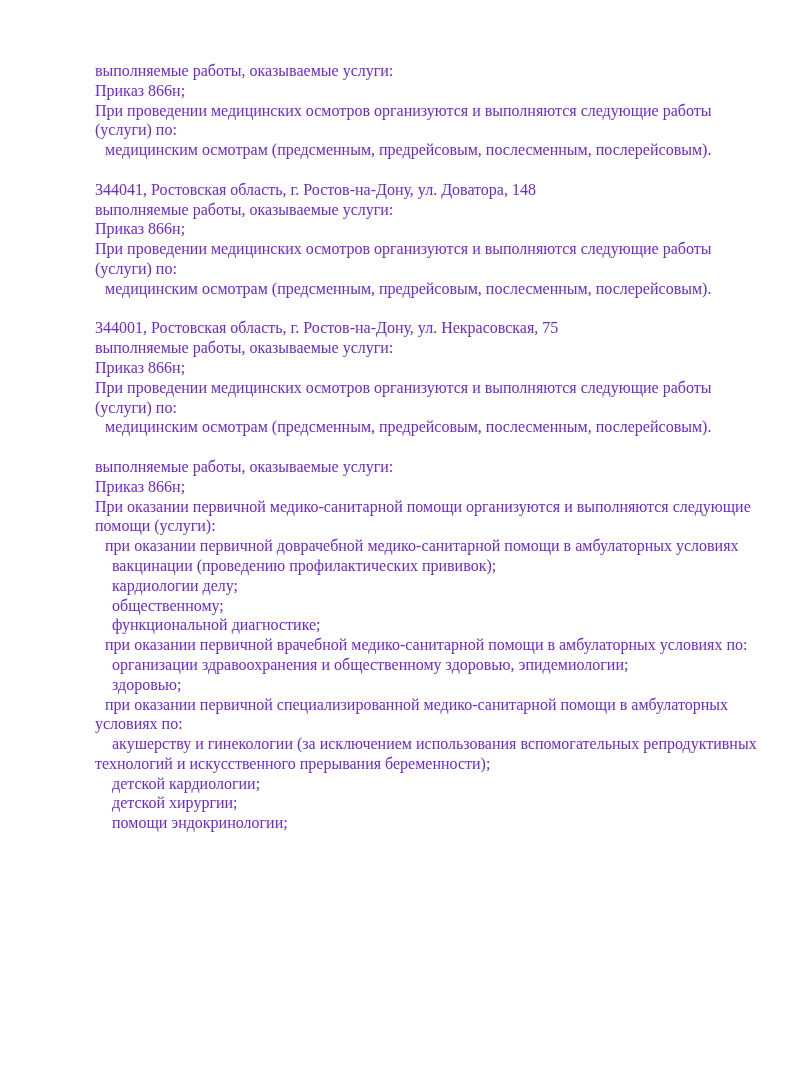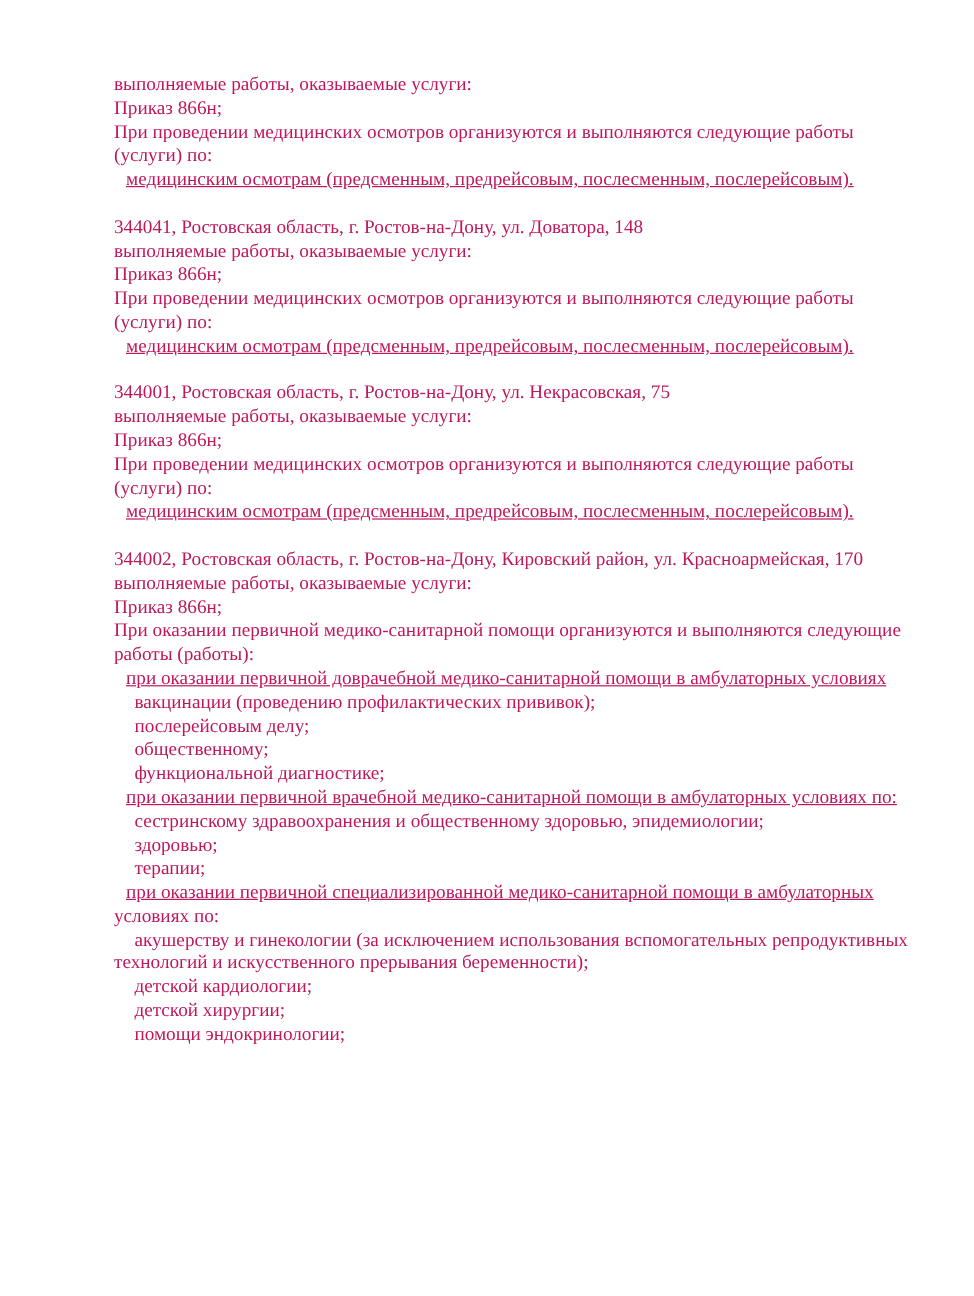--- a/index.html
+++ b/index.html
@@ -27,28 +27,28 @@
   .doc {
     width: 100%;
   }
   .block {
     margin: 0 0 19.8px 0;
   }
   .line {
     white-space: pre;
   }
   .i0 { padding-left: 0; }
-  .i1 { padding-left: 10px; text-decoration: underline; }
+  .i1 { padding-left: 10px; }
   .i2 { padding-left: 17px; }
 </style>
 </head>
 <body>
 
 <div class="page">
-  <div id="doc" class="doc" style="color: #be185d;">
+  <div id="doc" class="doc" style="color: #6d28d9;">
       <div class="block">
         <div class="line i0">выполняемые работы, оказываемые услуги:</div>
         <div class="line i0">Приказ 866н;</div>
         <div class="line i0">При проведении медицинских осмотров организуются и выполняются следующие работы</div>
         <div class="line i0">(услуги) по:</div>
         <div class="line i1">медицинским осмотрам (предсменным, предрейсовым, послесменным, послерейсовым).</div>
       </div>
       <div class="block">
         <div class="line i0">344041, Ростовская область, г. Ростов-на-Дону, ул. Доватора, 148</div>
         <div class="line i0">выполняемые работы, оказываемые услуги:</div>
@@ -59,34 +59,32 @@
       </div>
       <div class="block">
         <div class="line i0">344001, Ростовская область, г. Ростов-на-Дону, ул. Некрасовская, 75</div>
         <div class="line i0">выполняемые работы, оказываемые услуги:</div>
         <div class="line i0">Приказ 866н;</div>
         <div class="line i0">При проведении медицинских осмотров организуются и выполняются следующие работы</div>
         <div class="line i0">(услуги) по:</div>
         <div class="line i1">медицинским осмотрам (предсменным, предрейсовым, послесменным, послерейсовым).</div>
       </div>
       <div class="block">
-        <div class="line i0">344002, Ростовская область, г. Ростов-на-Дону, Кировский район, ул. Красноармейская, 170</div>
         <div class="line i0">выполняемые работы, оказываемые услуги:</div>
         <div class="line i0">Приказ 866н;</div>
         <div class="line i0">При оказании первичной медико-санитарной помощи организуются и выполняются следующие</div>
-        <div class="line i0">работы (работы):</div>
+        <div class="line i0">помощи (услуги):</div>
         <div class="line i1">при оказании первичной доврачебной медико-санитарной помощи в амбулаторных условиях</div>
         <div class="line i2">вакцинации (проведению профилактических прививок);</div>
-        <div class="line i2">послерейсовым делу;</div>
+        <div class="line i2">кардиологии делу;</div>
         <div class="line i2">общественному;</div>
         <div class="line i2">функциональной диагностике;</div>
         <div class="line i1">при оказании первичной врачебной медико-санитарной помощи в амбулаторных условиях по:</div>
-        <div class="line i2">сестринскому здравоохранения и общественному здоровью, эпидемиологии;</div>
+        <div class="line i2">организации здравоохранения и общественному здоровью, эпидемиологии;</div>
         <div class="line i2">здоровью;</div>
-        <div class="line i2">терапии;</div>
         <div class="line i1">при оказании первичной специализированной медико-санитарной помощи в амбулаторных</div>
         <div class="line i0">условиях по:</div>
         <div class="line i2">акушерству и гинекологии (за исключением использования вспомогательных репродуктивных</div>
         <div class="line i0">технологий и искусственного прерывания беременности);</div>
         <div class="line i2">детской кардиологии;</div>
         <div class="line i2">детской хирургии;</div>
         <div class="line i2">помощи эндокринологии;</div>
       </div>
     </div>
 </div>

